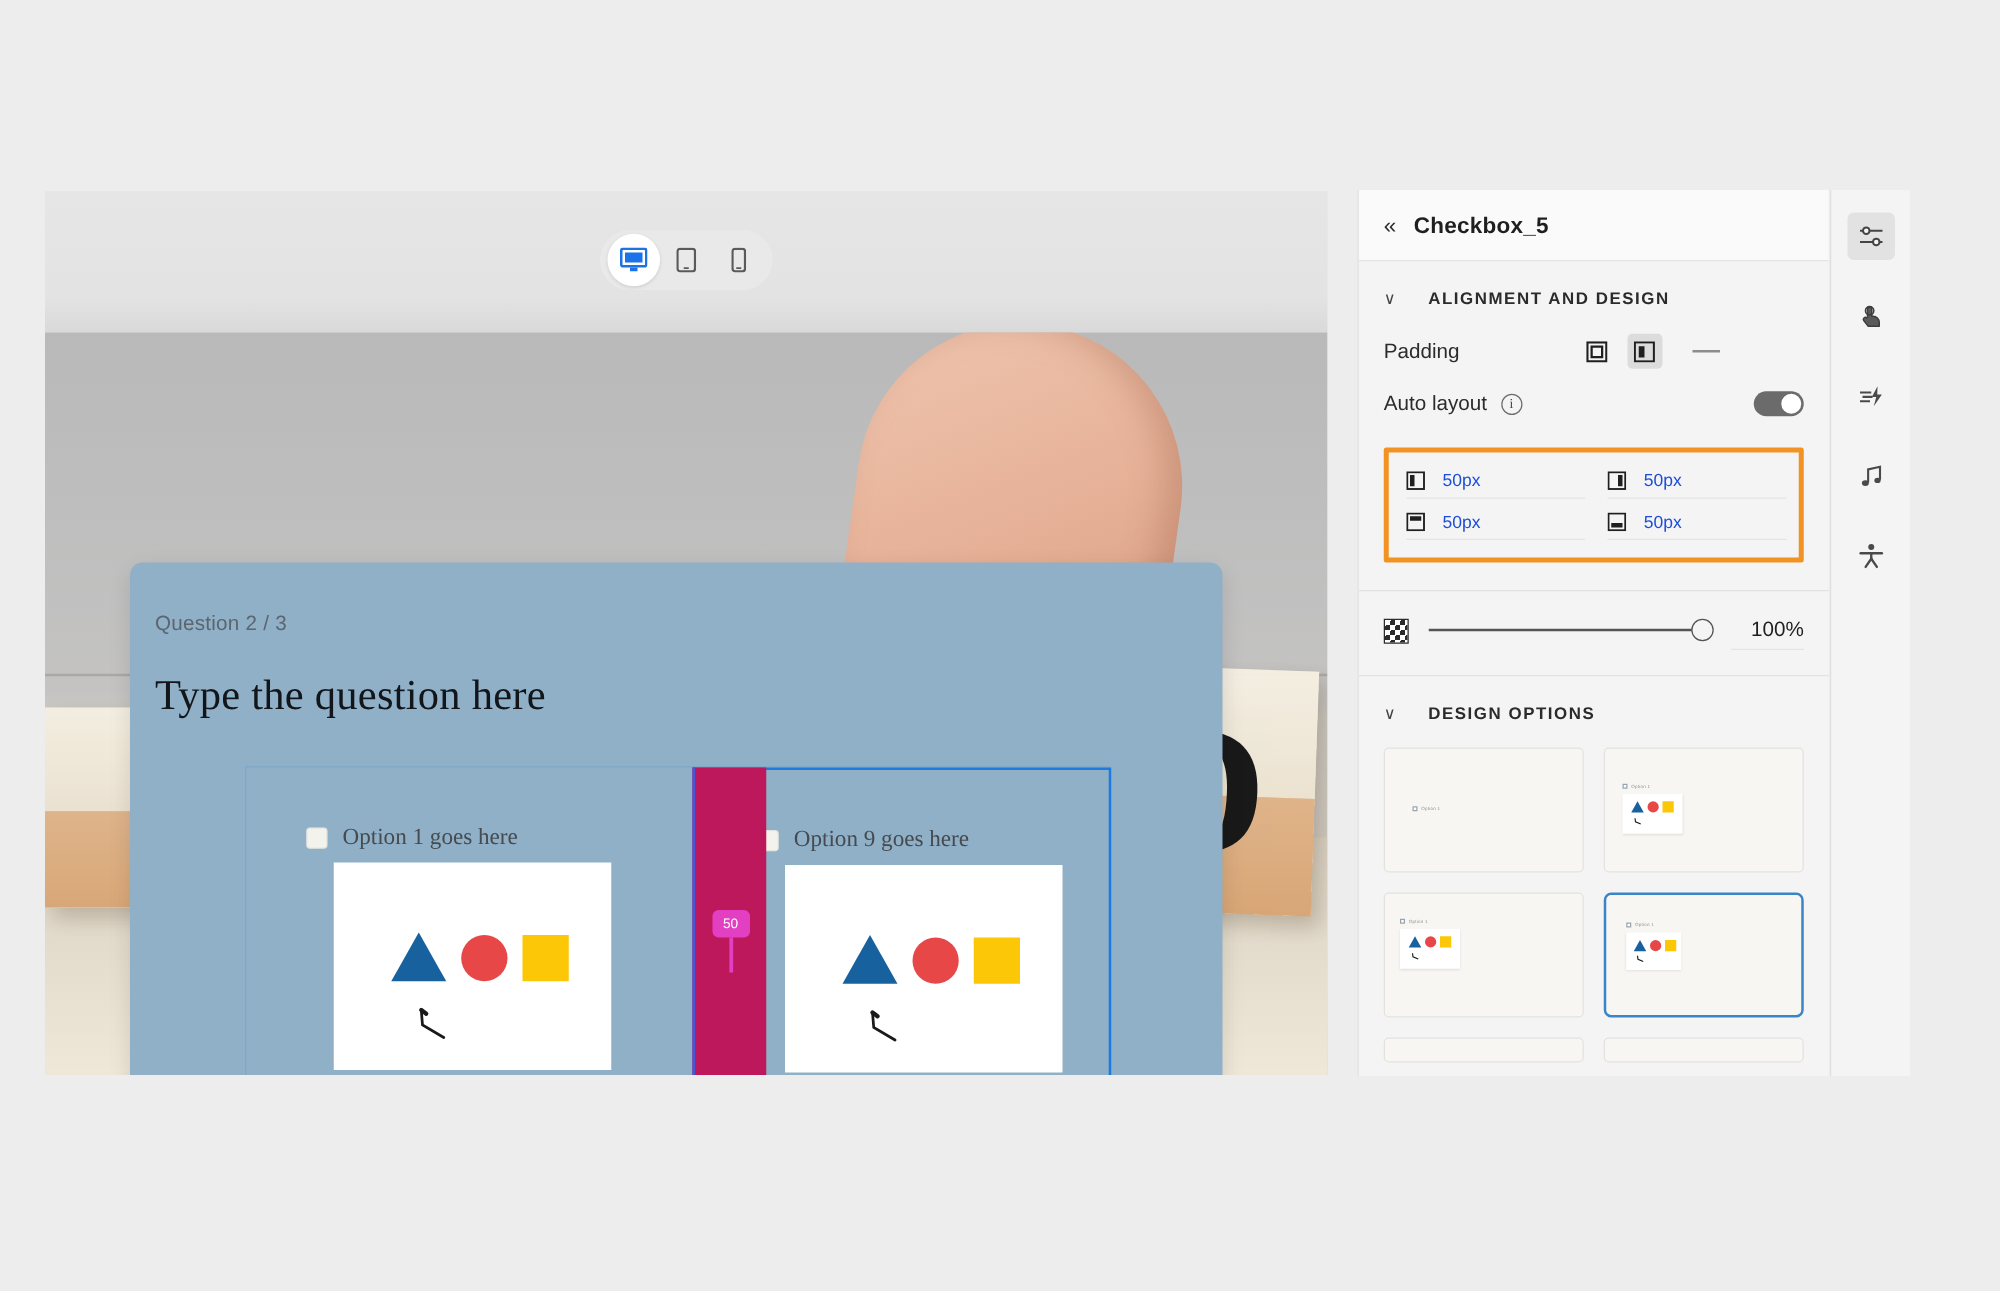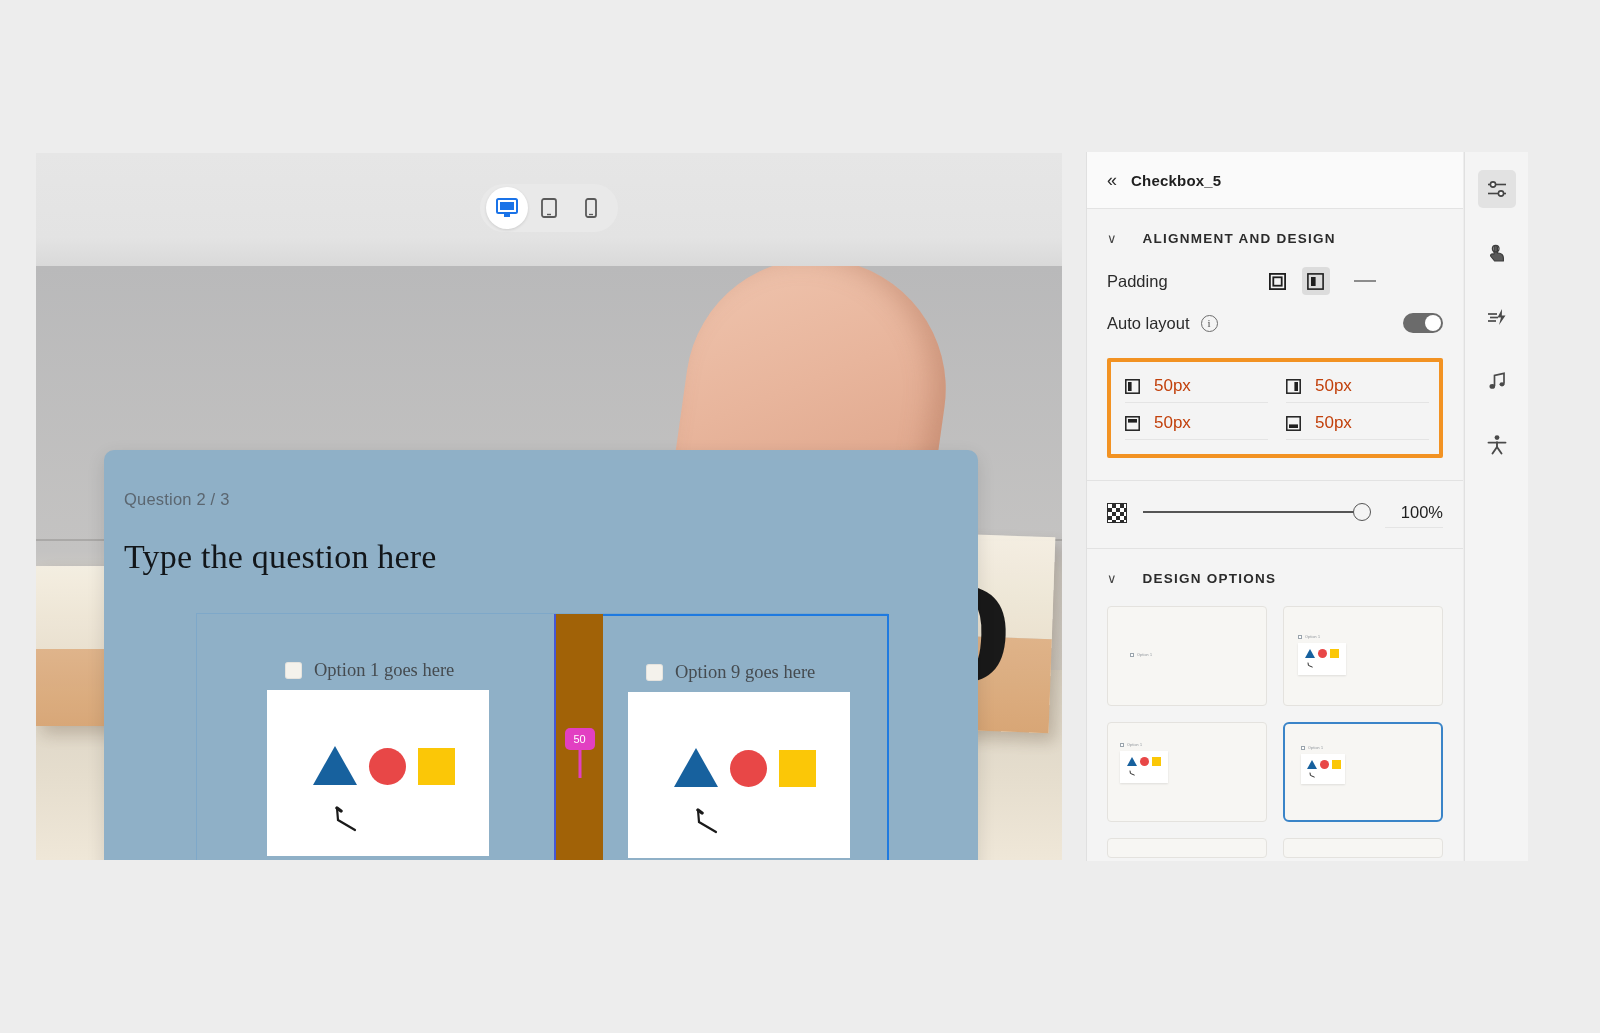--- a/index.html
+++ b/index.html
@@ -96,34 +96,34 @@
     font-size:34px; color:#12161a; letter-spacing:.2px;
   }
   .options-frame {
     position:absolute; left:92px; top:163px; width:692px; height:286px;
     border:1px solid #7ea8c9;
   }
   .opt-col { position:absolute; top:0; height:100%; }
   .opt-left  { left:0;    width:357px; }
   .opt-right { left:357px; width:335px; border:2px solid #1f7ae0; }
   .gap-col {
-    position:absolute; left:357px; top:0; width:49px; height:100%;
-    background:#a16207; border-left:2px solid #4658d6;
+    position:absolute; left:357px; top:0; width:59px; height:100%;
+    background:#be185d; border-left:2px solid #4658d6;
   }
   .gap-badge {
     position:absolute; left:50%; top:114px; transform:translateX(-50%);
     width:30px; height:22px; border-radius:5px;
     background:#e23fc2; color:#fff; font-size:11px;
     display:flex; align-items:center; justify-content:center;
   }
   .gap-stem {
     position:absolute; left:50%; top:136px; transform:translateX(-50%);
     width:3px; height:28px; background:#e23fc2;
   }
-  .opt-head { position:absolute; left:48px; top:46px; display:flex; align-items:center; gap:12px;margin-left:40px; }
+  .opt-head { position:absolute; left:48px; top:46px; display:flex; align-items:center; gap:12px; }
   .opt-right .opt-head { left:50px; }
   .opt-check {
     width:17px; height:17px; border-radius:3px;
     background:#f4f2ec; box-shadow: inset 0 0 0 1px rgba(0,0,0,.06);
   }
   .opt-label { font-family:"Liberation Serif", serif; font-size:18.5px; color:#454b50; }
   .opt-img {
     position:absolute; left:70px; top:76px;
     width:222px; height:166px; background:#ffffff;
   }
@@ -141,21 +141,21 @@
   .panel {
     position:absolute; left:1086px; top:152px;
     width:377px; height:709px;
     background:#f4f4f4; border-left:1px solid #e0e0e0;
     overflow:hidden;
   }
   .panel-header {
     height:57px; display:flex; align-items:center; gap:14px;
     padding-left:20px; background:#fafafa; border-bottom:1px solid #e3e3e3;
   }
-  .panel-title { font-size:15px; color:#1f1f1f; font-weight:600; letter-spacing:.2px; }
+  .panel-title { font-size:18px; color:#1f1f1f; font-weight:600; letter-spacing:.2px; }
   .collapse-icon { font-size:18px; color:#2b2b2b; cursor:pointer; line-height:1; }
   .section-head {
     display:flex; align-items:center; gap:26px; padding:22px 20px 14px 20px;
   }
   .chev { font-size:13px; color:#444; }
   .section-label { font-size:13.5px; letter-spacing:1.25px; font-weight:700; color:#2b2b2b; }
   .row { display:flex; align-items:center; padding:0 20px; height:42px; }
   .row-label { font-size:16.5px; color:#2b2b2b; }
   .info-icon {
     display:inline-flex; align-items:center; justify-content:center;
@@ -178,21 +178,21 @@
   .pad-btn.sel { background:#dcdcdc; }
   .pad-dash { width:22px; height:1.5px; background:#8c8c8c; margin-left:14px; }
 
   .pad-grid-wrap {
     position:relative; margin:14px 20px 0 20px;
     border:4px solid #f29222; border-radius:2px;
     background:#f4f4f4; padding:14px 10px 14px 14px;
   }
   .pad-grid { display:grid; grid-template-columns:1fr 1fr; gap:10px 18px; }
   .pad-field { display:flex; align-items:center; gap:14px; padding-bottom:6px; border-bottom:1.5px solid #e4e4e4; }
-  .pad-val { font-size:17px; color:#c2410c; }
+  .pad-val { font-size:14px; color:#1d4ed8; }
 
   .divider { height:1px; background:#e2e2e2; margin-top:22px; }
   .opacity-row { display:flex; align-items:flex-start; gap:16px; padding:22px 20px 18px 20px; }
   .checker {
     width:20px; height:20px;
     background-image:
       linear-gradient(45deg,#2b2b2b 25%, transparent 25%, transparent 75%, #2b2b2b 75%),
       linear-gradient(45deg,#2b2b2b 25%, transparent 25%, transparent 75%, #2b2b2b 75%);
     background-size:8px 8px; background-position:0 0,4px 4px; background-color:#fff;
     border:1px solid #2b2b2b;

